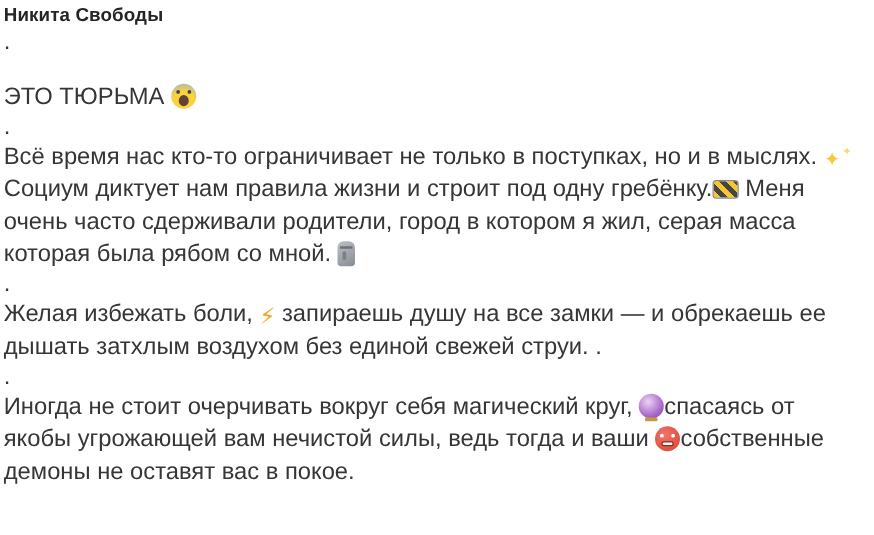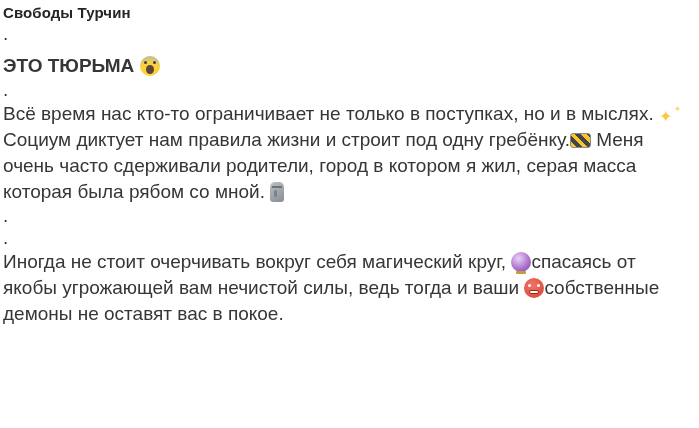--- a/index.html
+++ b/index.html
@@ -9,21 +9,21 @@
     font-family:"Liberation Sans","DejaVu Sans",sans-serif;
     color:#363636;
   }
   .page{padding:3px 9px 0 3px;}
   .post-author{
     font-size:15px;line-height:20px;font-weight:600;color:#252525;
     letter-spacing:.1px;
   }
   .sep{font-size:19px;line-height:22px;color:#363636;}
   .body{font-size:19px;line-height:26px;margin:0;color:#363636;}
-  .heading{margin-top:8px;font-weight:bold;}
+  .heading{margin-top:20px;}
 
   
   .emoji{
     display:inline-block;width:20px;height:20px;border-radius:50%;
     vertical-align:-4px;position:relative;
   }
   .e-scream{background:radial-gradient(circle at 50% 78%,#fbd23c 52%,#8fb2e0 100%);}
   .e-scream::after{content:"";position:absolute;left:6px;top:9px;width:8px;height:9px;
     border-radius:50%;background:#5e4338;}
   .e-scream::before{content:"";position:absolute;left:4px;top:5px;width:3px;height:3px;
@@ -54,30 +54,31 @@
     background:#ffffff;border-radius:2px;border:1px solid #9e2417;box-sizing:border-box;}
   .e-bolt,.e-sparkles{width:auto;height:auto;background:none;border-radius:0;vertical-align:-2px;}
   .e-bolt{color:#f5a623;font-size:18px;line-height:1;}
   .e-sparkles{color:#f8c843;font-size:16px;line-height:1;padding-right:6px;}
   .e-sparkles::after{content:"✦";position:absolute;font-size:9px;right:-3px;top:-4px;color:#fbd96a;}
 </style>
 </head>
 <body>
 
 <div class="page">
-  <div class="post-author">Свободы Турчин</div>
+  <div class="post-author">Никита Свободы</div>
 
   <div class="sep">.</div>
 
   <div class="body heading">ЭТО ТЮРЬМА <span class="emoji e-scream"></span></div>
 
 
   <div class="sep">.</div>
 
   <p class="body">Всё время нас кто-то ограничивает не только в поступках, но и в мыслях. <span class="emoji e-sparkles">✦</span> Социум диктует нам правила жизни и строит под одну гребёнку.<span class="emoji e-barrier"></span> Меня очень часто сдерживали родители, город в котором я жил, серая масса которая была рябом со мной. <span class="emoji e-moai"></span></p>
 
   <div class="sep">.</div>
 
+  <p class="body">Желая избежать боли, <span class="emoji e-bolt">⚡</span> запираешь душу на все замки — и обрекаешь ее дышать затхлым воздухом без единой свежей струи. .</p>
 
   <div class="sep">.</div>
 
   <p class="body">Иногда не стоит очерчивать вокруг себя магический круг, <span class="emoji e-crystal"></span>спасаясь от якобы угрожающей вам нечистой силы, ведь тогда и ваши <span class="emoji e-ogre"></span>собственные демоны не оставят вас в покое.</p>
 </div>
 
 </body></html>

